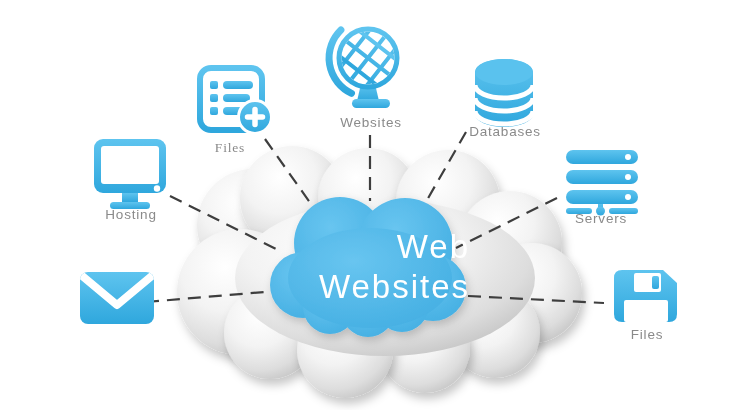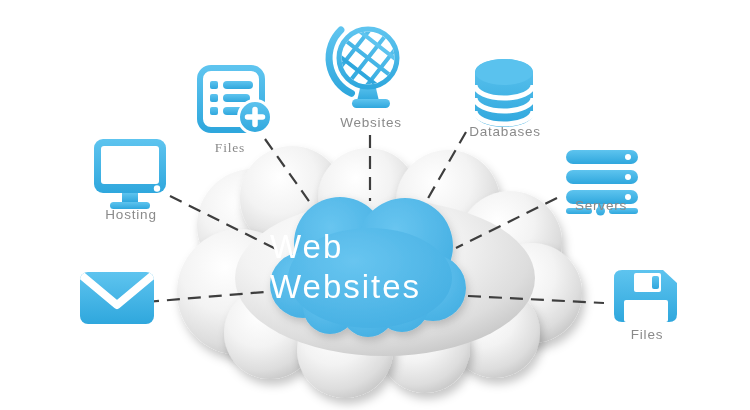--- a/index.html
+++ b/index.html
@@ -6,21 +6,21 @@
   .stage{
     position:relative;width:750px;height:410px;background:#ffffff;overflow:hidden;
     font-family:"Liberation Sans", sans-serif;
   }
   .stage svg.scene{position:absolute;left:0;top:0;}
   .node-label{
     position:absolute;width:120px;text-align:center;
     font-size:13.5px;color:#8a8a8a;letter-spacing:0.8px;line-height:16px;
   }
   .center-text{
-    position:absolute;left:270px;top:227px;width:200px;text-align:left;
+    position:absolute;left:270px;top:227px;width:200px;text-align:right;
     color:#ffffff;font-size:33px;letter-spacing:2px;line-height:40px;font-weight:400;
   }
 </style>
 </head>
 <body>
 
 <div class="stage">
 
   <svg class="scene" width="750" height="410" viewBox="0 0 750 410">
     <defs>
@@ -156,21 +156,21 @@
       <rect x="20" y="3" width="27" height="19" rx="2" fill="#ffffff"></rect>
       <rect x="38" y="6" width="7" height="13" rx="2" fill="url(#gIcon)"></rect>
       <rect x="10" y="30" width="44" height="22" rx="2" fill="#ffffff"></rect>
     </g>
   </svg>
 
   <div class="node-label" style="left:71px;top:207px;">Hosting</div>
   <div class="node-label" style="left:170px;top:140px;font-family:Liberation Serif, serif;">Files</div>
   <div class="node-label" style="left:311px;top:115px;">Websites</div>
   <div class="node-label" style="left:445px;top:124px;">Databases</div>
-  <div class="node-label" style="left:541px;top:198px;">Servers</div>
+  <div class="node-label" style="left:541px;top:211px;">Servers</div>
   <div class="node-label" style="left:587px;top:327px;">Files</div>
 
   <div class="center-text">
     <div>Web</div>
     <div>Websites</div>
   </div>
 
 </div>
 
 </body></html>

